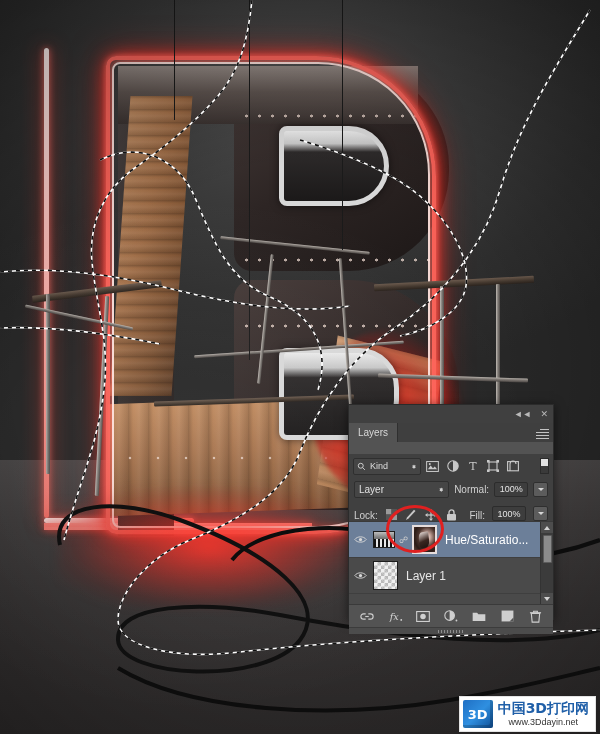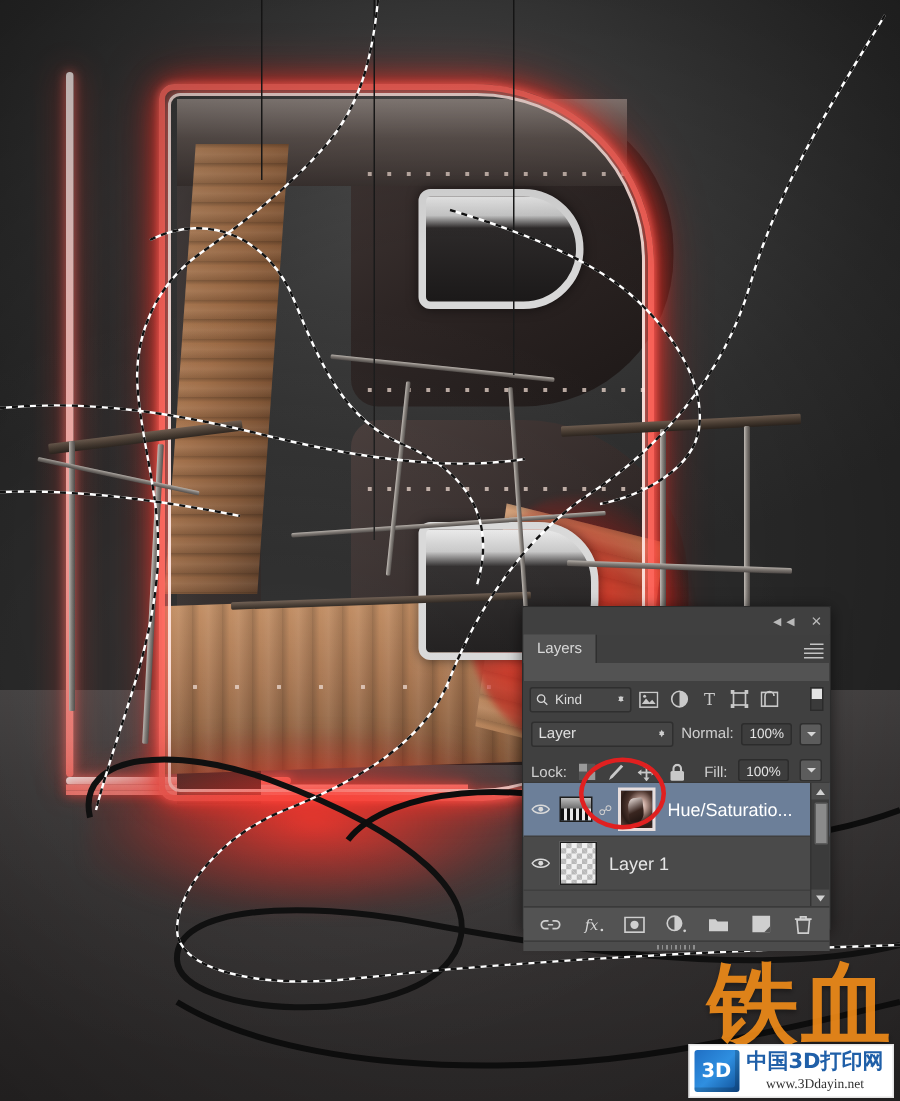--- a/index.html
+++ b/index.html
@@ -278,21 +278,21 @@
   .wm-logo {
     width: 30px; height: 28px; position: relative; flex: none;
     background: linear-gradient(135deg,#1f6fc4 0%, #2f8fe0 50%, #0f4f96 100%);
     display:flex; align-items:center; justify-content:center;
     color:#fff; font-weight:bold; font-size:13px; font-family:"DejaVu Sans",sans-serif;
     border-radius: 2px;
     box-shadow: inset -3px -3px 0 rgba(0,0,0,.18);
   }
   .wm-txt { display:flex; flex-direction:column; gap:1px;align-items:center; }
   .wm-title { font-size: 14px; font-weight: bold; color: #1f5fa8; font-family: "DejaVu Sans", sans-serif; line-height:1.05; }
-  .wm-url { font-size: 9px; color: #333; font-family: Liberation Serif, serif; }
+  .wm-url { font-size: 9px; color: #333; font-family: Liberation Sans, sans-serif; }
 </style>
 </head>
 <body>
 
 <div id="stage">
 
   <div class="artwork">
     <div class="floor"></div>
 
     <div class="b-wrap">
@@ -581,21 +581,20 @@
       </div>
 
       <div class="panel-grip">
           <i></i>
         </div>
     </div>
   </div>
 
   <div class="annot"></div>
 
-  <div class="wm-big">铁血</div>
   <div class="wm-box">
     <div class="wm-logo">3D</div>
     <div class="wm-txt">
       <div class="wm-title">中国3D打印网</div>
       <div class="wm-url">www.3Ddayin.net</div>
     </div>
   </div>
 
 </div>
 

